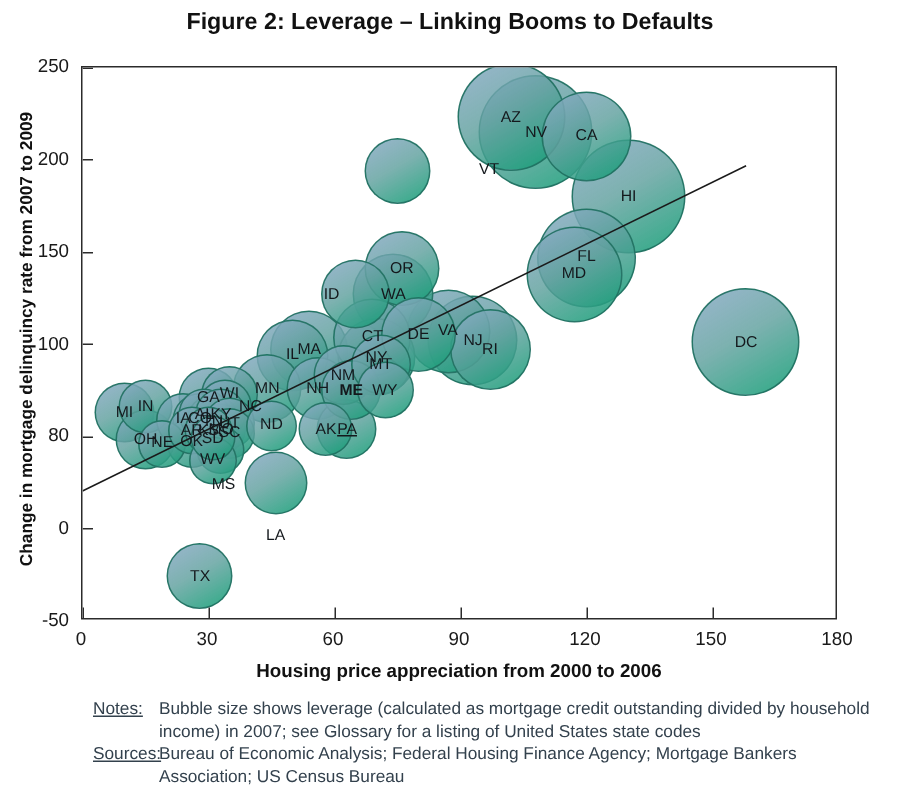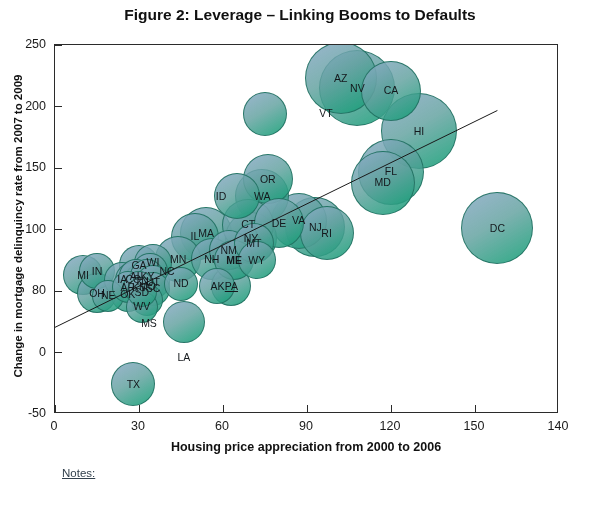--- a/index.html
+++ b/index.html
@@ -161,29 +161,34 @@
     </div>
 </div>
 
 <div id="axislabels">
     <div class="xlab" style="position: absolute; left: 32px; top: 419px;">0</div>
     <div class="xlab" style="position: absolute; left: 116px; top: 419px;">30</div>
     <div class="xlab" style="position: absolute; left: 200px; top: 419px;">60</div>
     <div class="xlab" style="position: absolute; left: 284px; top: 419px;">90</div>
     <div class="xlab" style="position: absolute; left: 368px; top: 419px;">120</div>
     <div class="xlab" style="position: absolute; left: 452px; top: 419px;">150</div>
-    <div class="xlab" style="position: absolute; left: 536px; top: 419px;">140</div>
+    <div class="xlab" style="position: absolute; left: 536px; top: 419px;">180</div>
     <div class="ylab" style="position: absolute; left: 0px; top: 37px;">250</div>
     <div class="ylab" style="position: absolute; left: 0px; top: 98.5px;">200</div>
     <div class="ylab" style="position: absolute; left: 0px; top: 160px;">150</div>
     <div class="ylab" style="position: absolute; left: 0px; top: 221.5px;">100</div>
     <div class="ylab" style="position: absolute; left: 0px; top: 283px;">80</div>
     <div class="ylab" style="position: absolute; left: 0px; top: 344.5px;">0</div>
     <div class="ylab" style="position: absolute; left: 0px; top: 406px;">-50</div>
   </div>
 
 <div class="xtitle">Housing price appreciation from 2000 to 2006</div>
 
 <div class="notes">
   <div class="nrow">
     <div class="nlabel">Notes:</div>
+    <div class="ntext">Bubble size shows leverage (calculated as mortgage credit outstanding divided by household income) in 2007; see Glossary for a listing of United States state codes</div>
+  </div>
+  <div class="nrow">
+    <div class="nlabel">Sources:</div>
+    <div class="ntext">Bureau of Economic Analysis; Federal Housing Finance Agency; Mortgage Bankers Association; US Census Bureau</div>
   </div>
 </div>
 
 </body></html>

